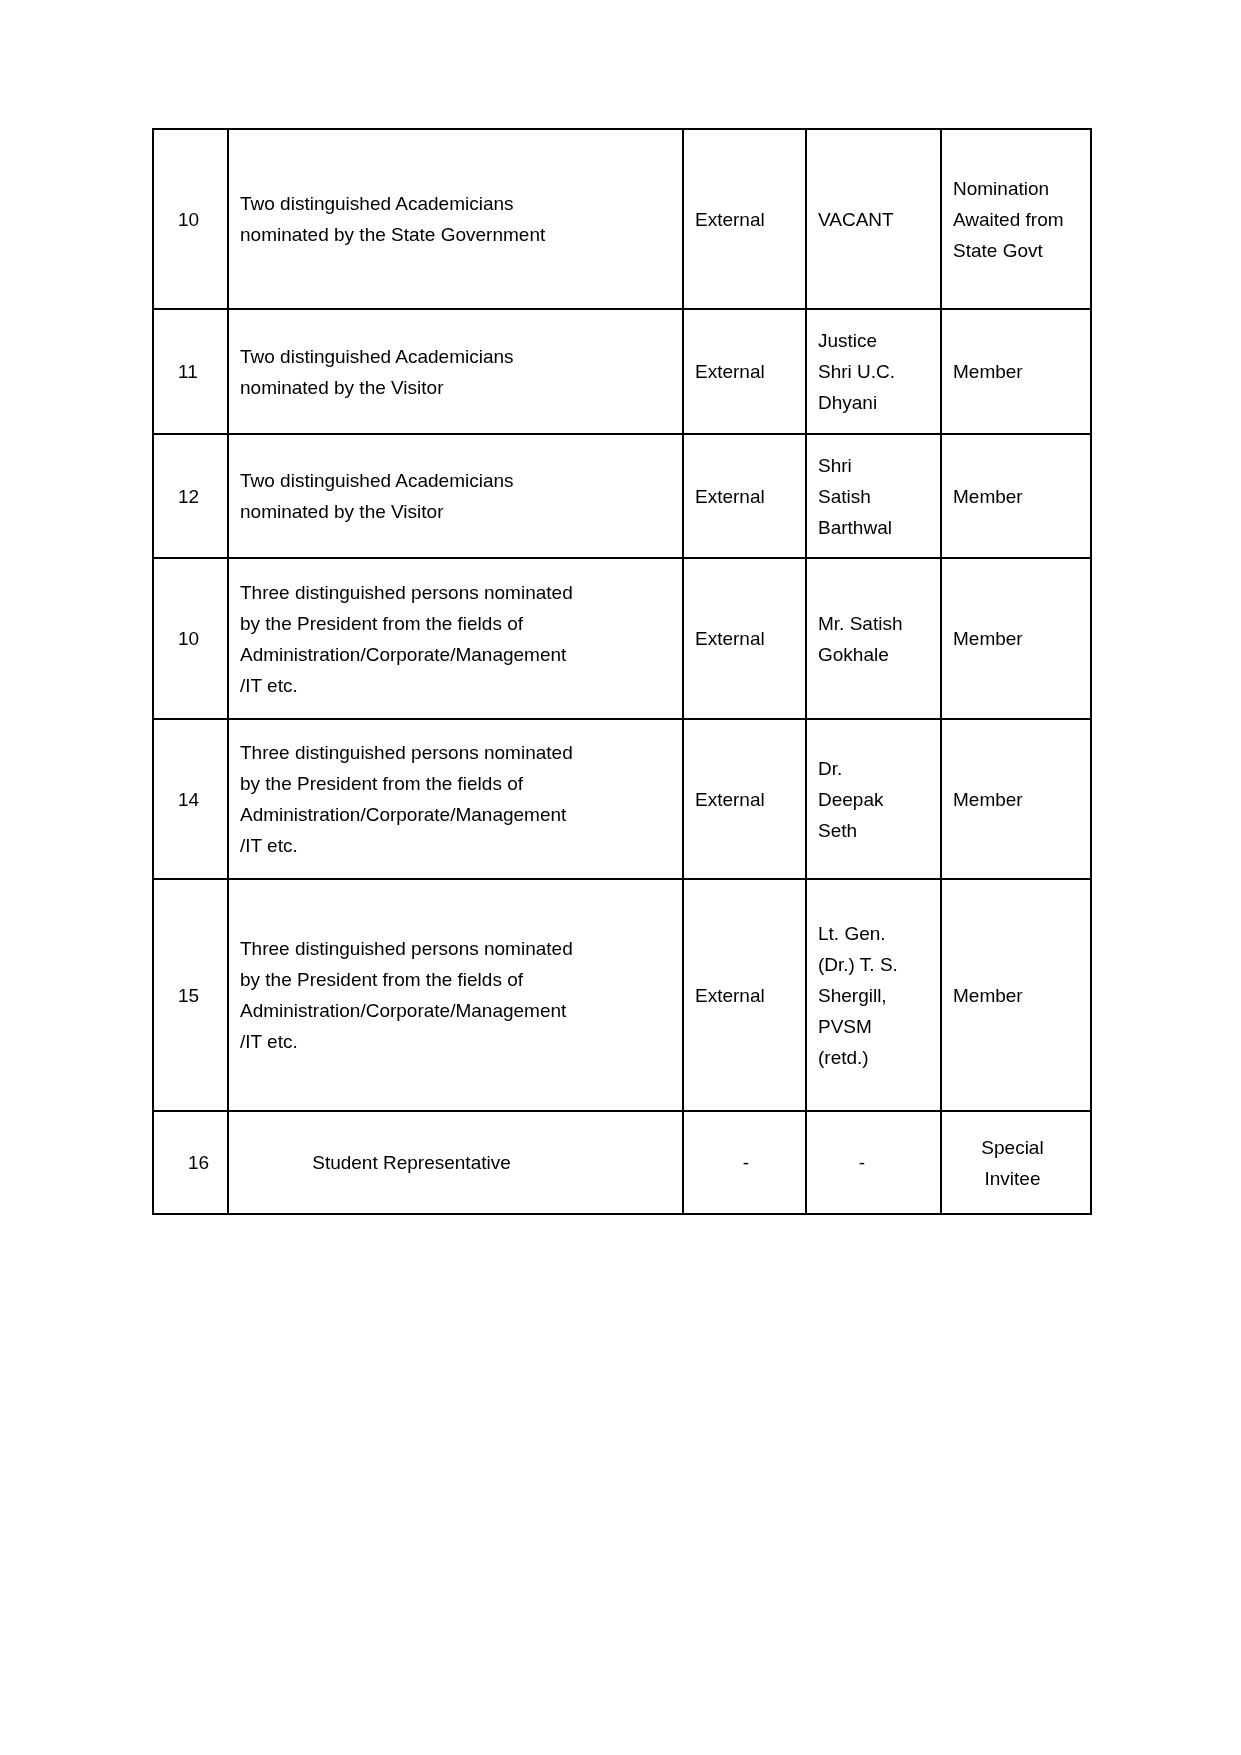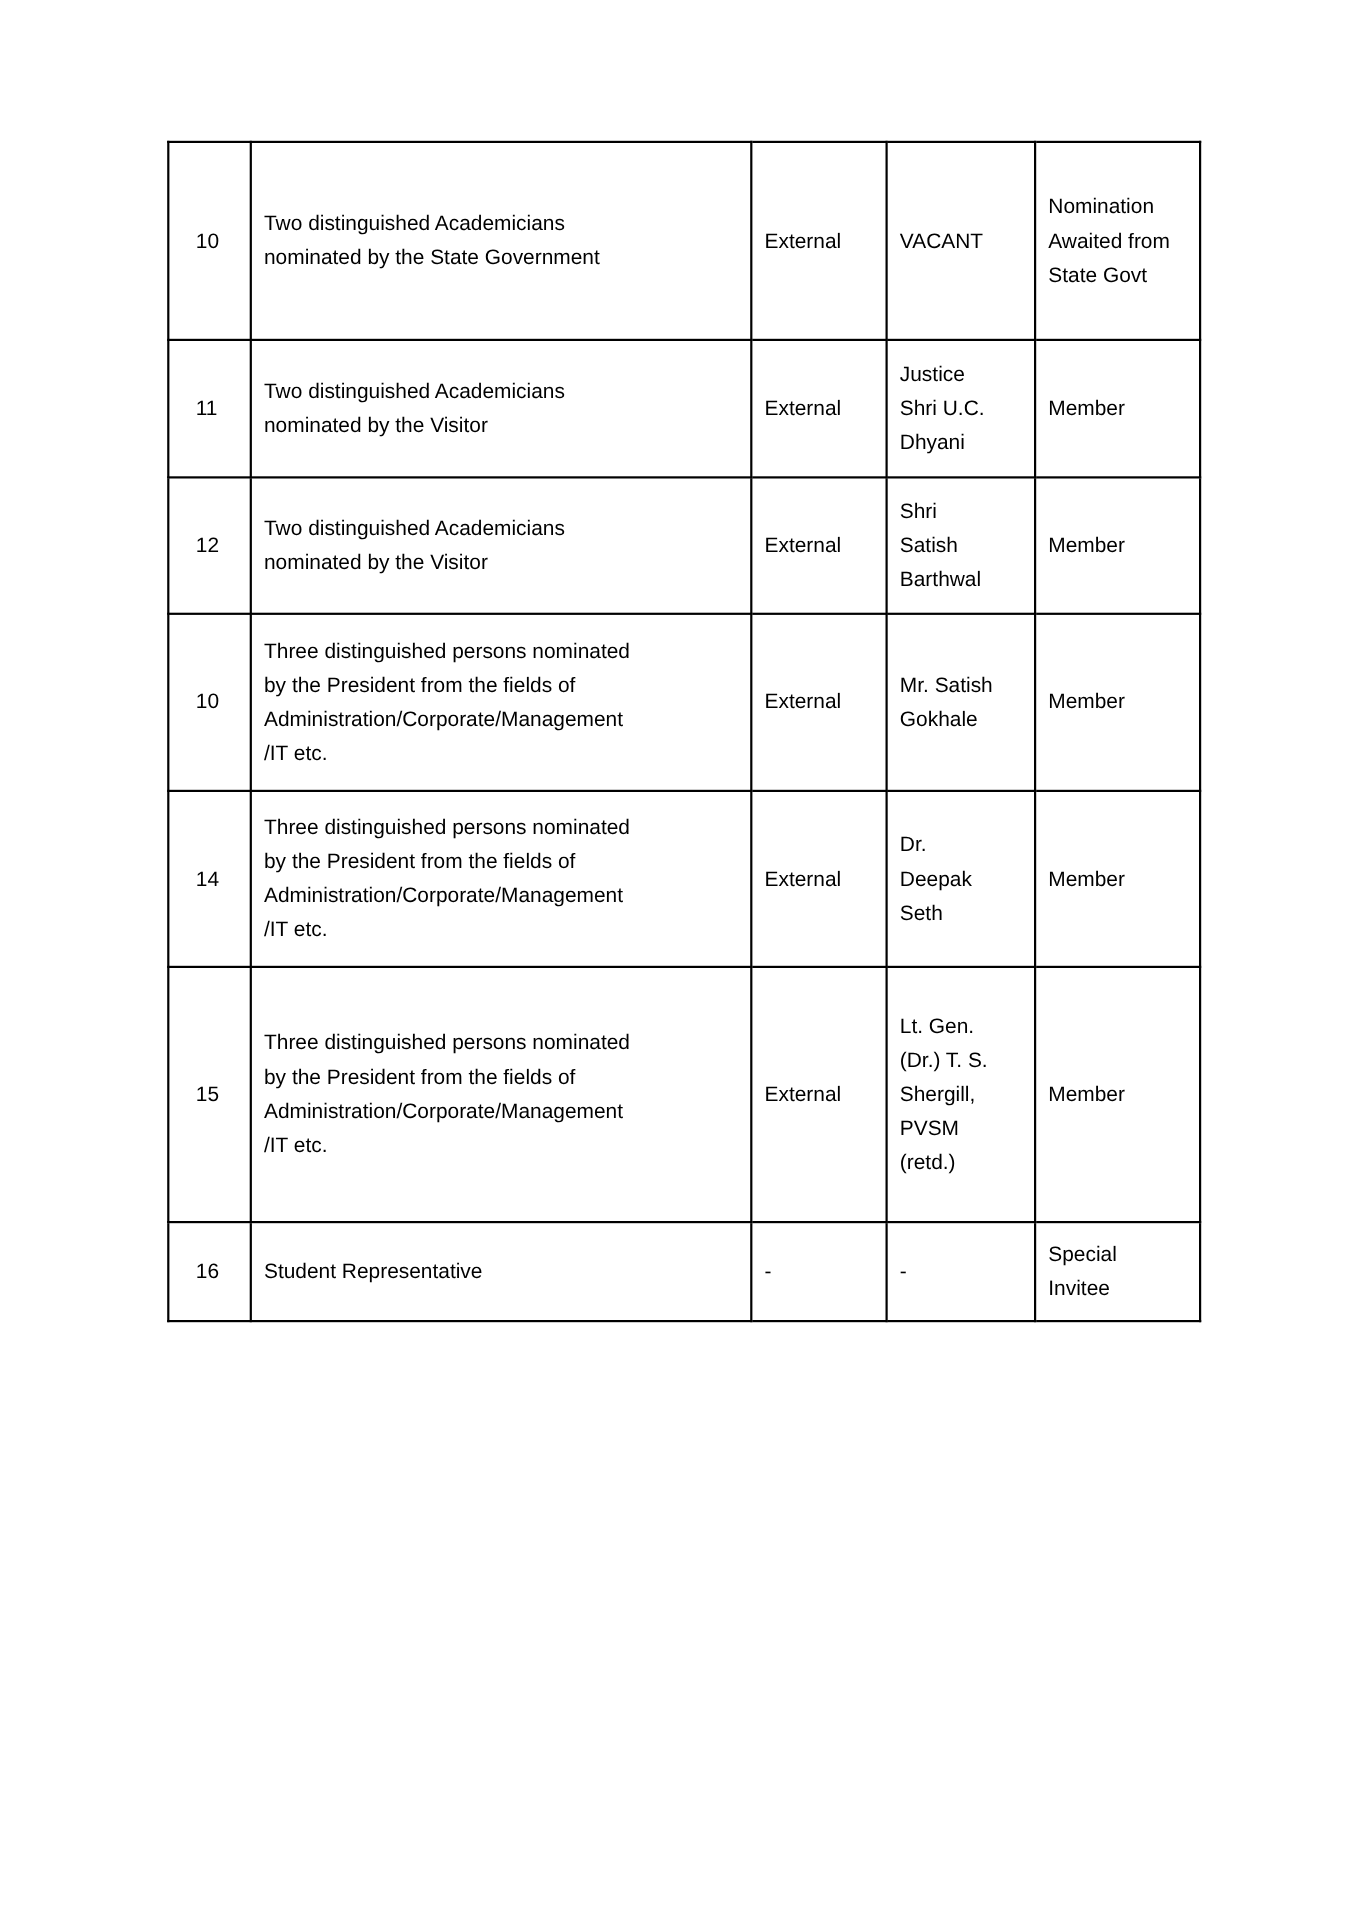--- a/index.html
+++ b/index.html
@@ -37,21 +37,21 @@
   td.c-type { padding: 8px 8px 8px 11px; }
   td.c-name { padding: 8px 34px 8px 11px; overflow-wrap: break-word; }
   td.c-role { padding: 8px 18px 8px 11px; overflow-wrap: break-word; }
 
   tr.r10 { height: 180px; }
   tr.r11 { height: 125px; }
   tr.r12 { height: 124px; }
   tr.r13 { height: 161px; }
   tr.r14 { height: 160px; }
   tr.r15 { height: 232px; }
-  tr.r16 { height: 90px;  }
+  tr.r16 { height: 103px; text-align: center;  }
 </style>
 </head>
 <body>
 
 <div class="page">
   <table class="members-table">
     <colgroup>
       <col style="width:75px">
       <col style="width:455px">
       <col style="width:123px">

